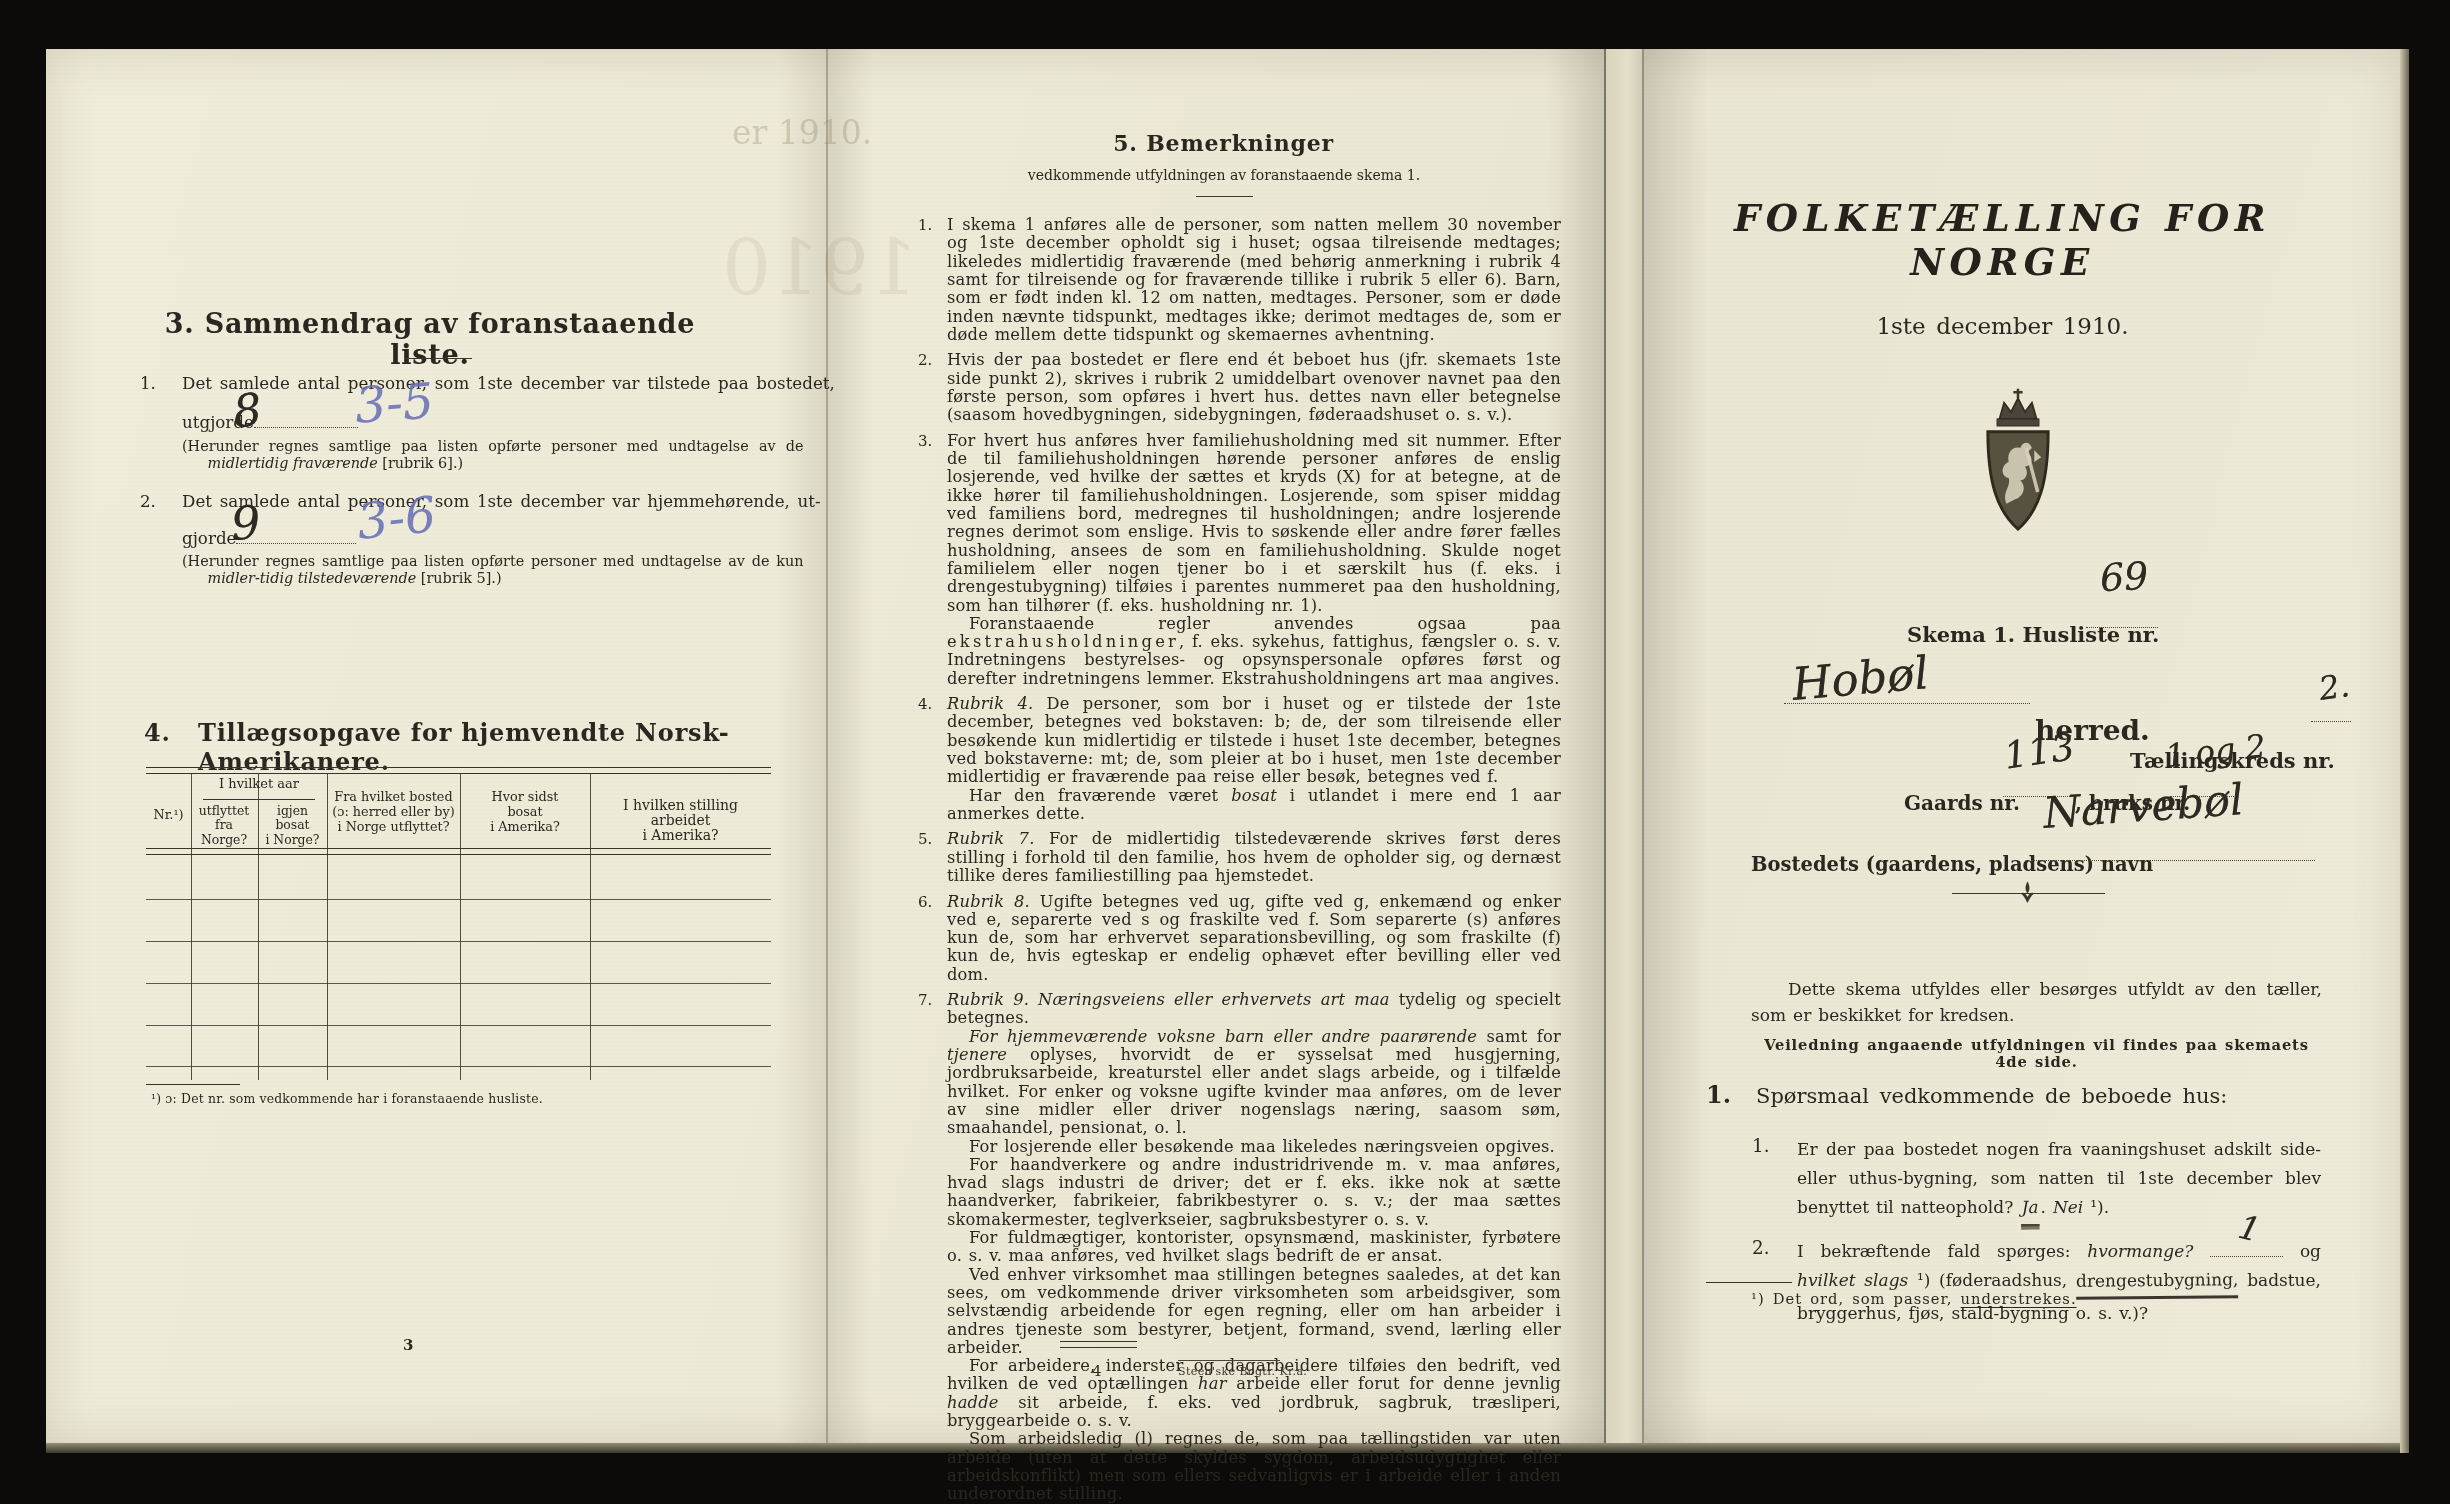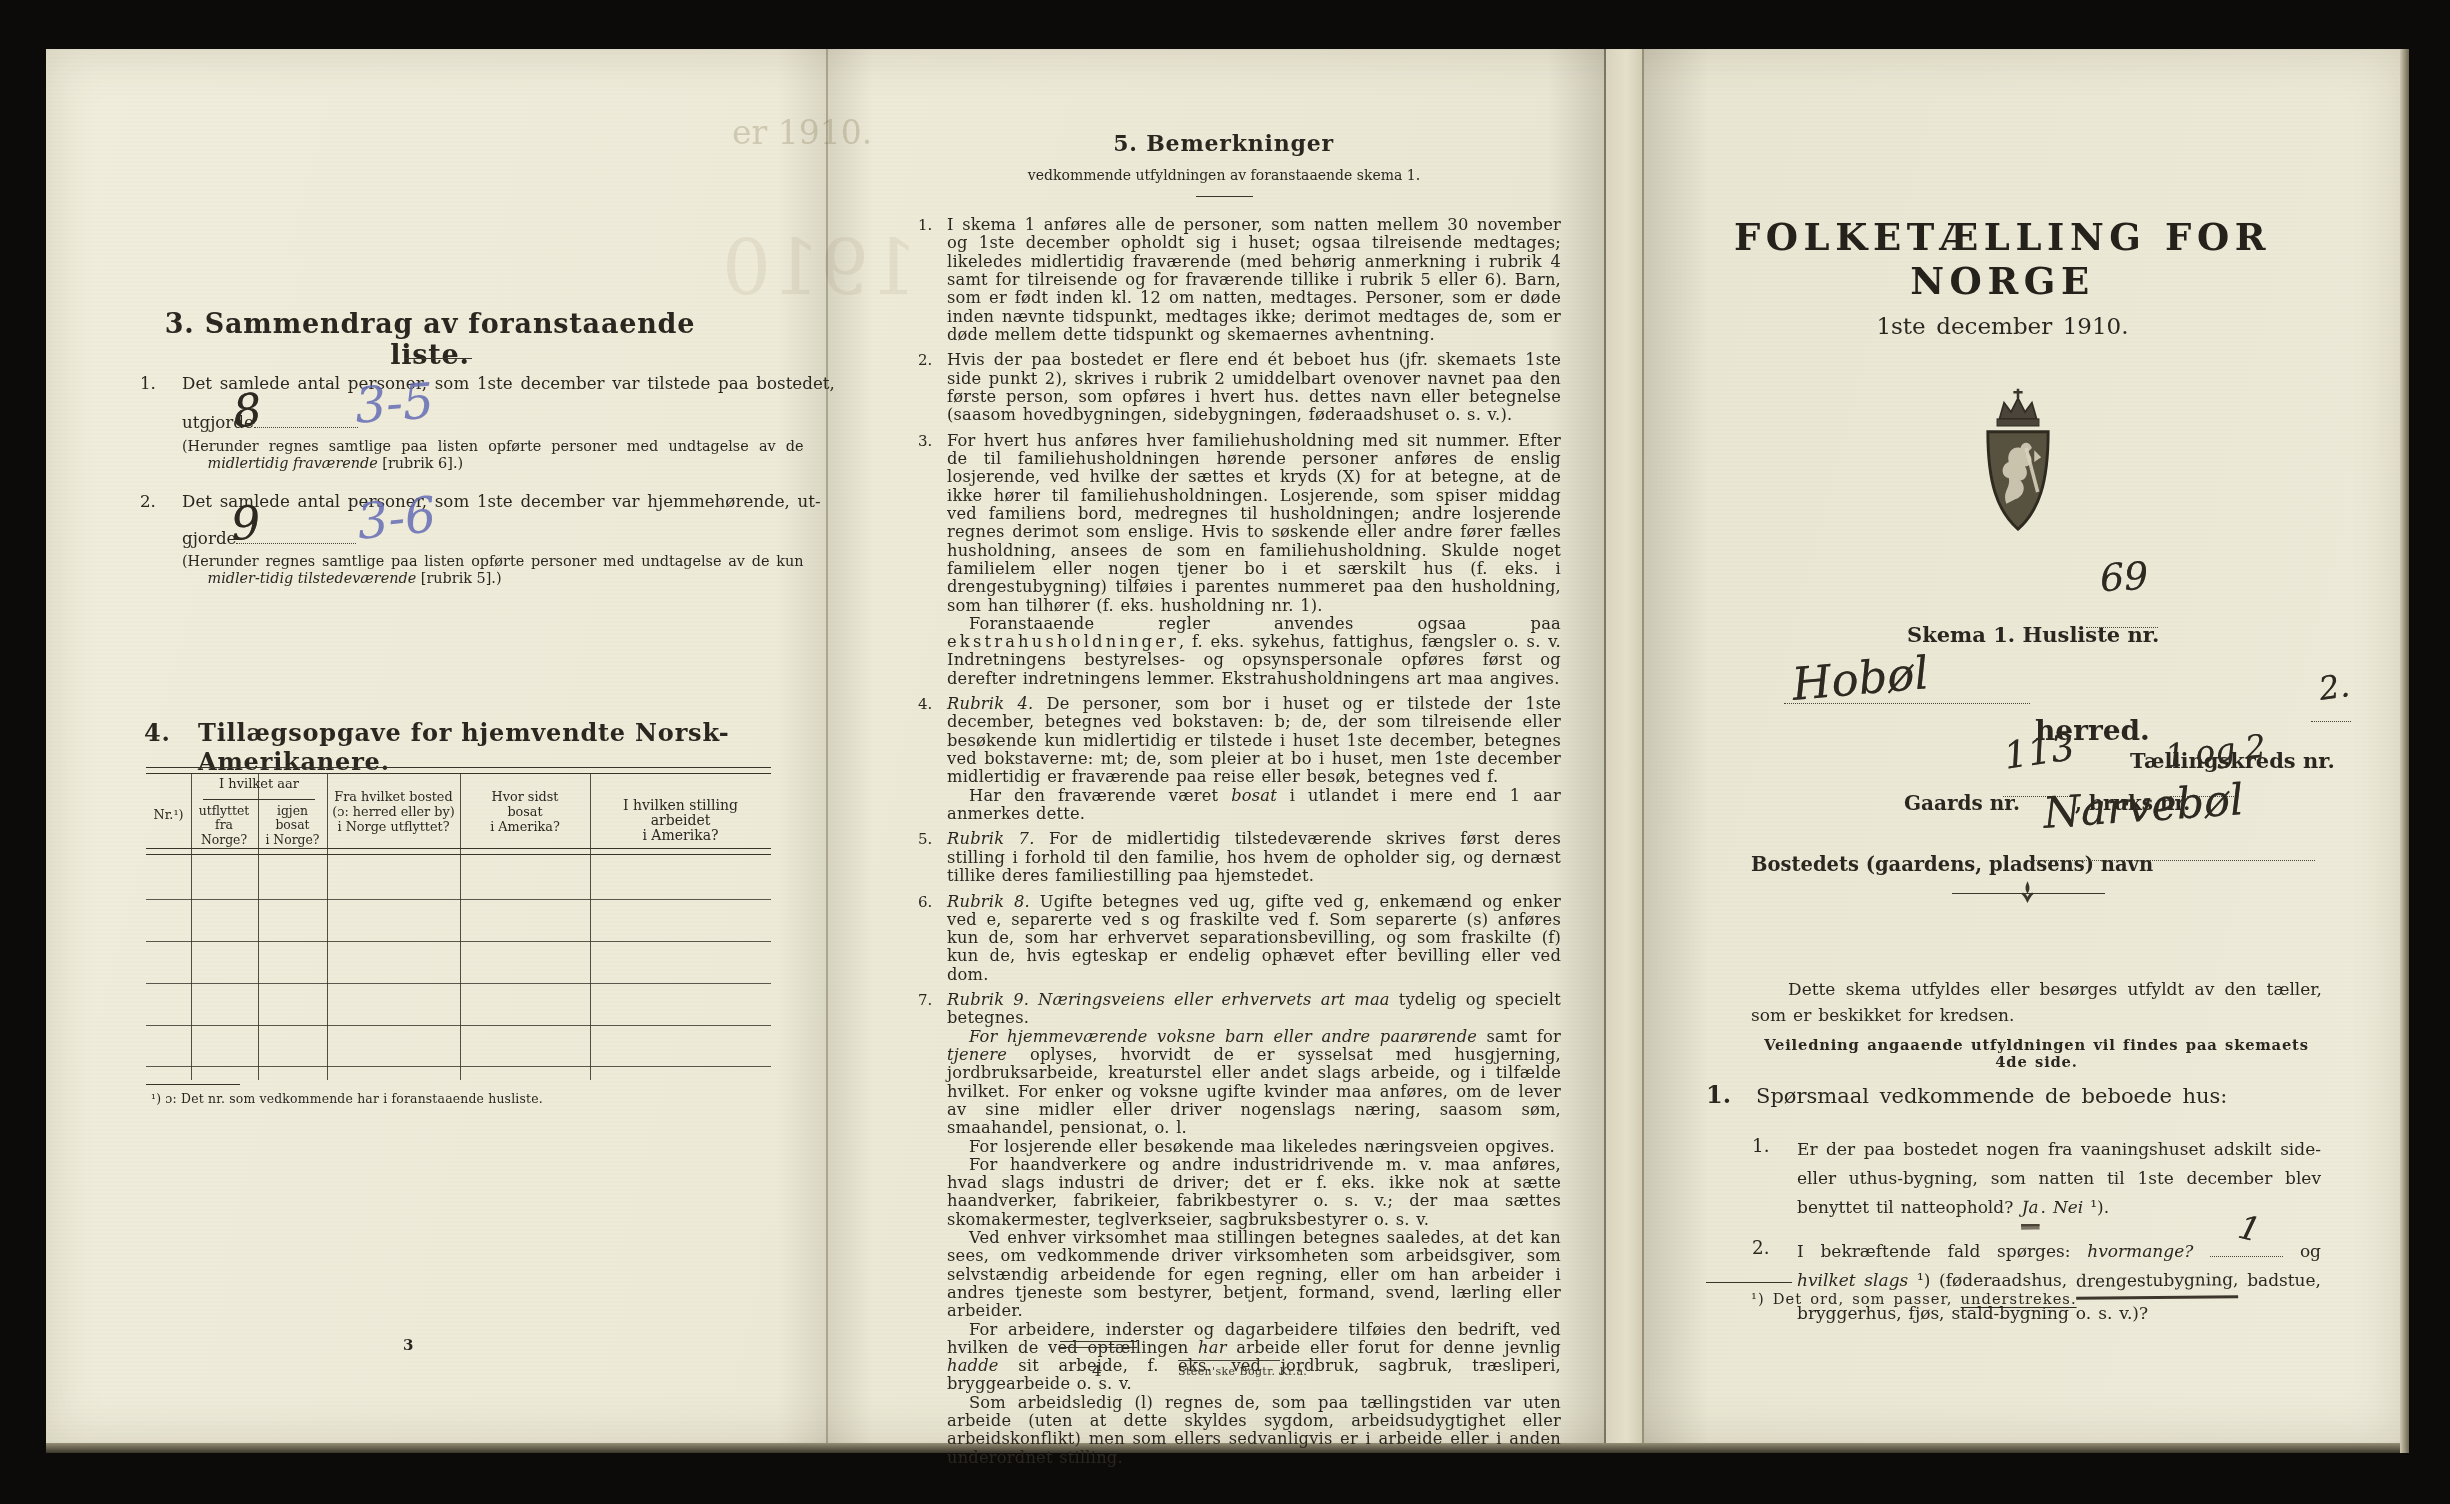--- a/index.html
+++ b/index.html
@@ -198,39 +198,43 @@
     <div class="mblock cont">
         <span class="mnum"></span>
         <span class="mtext">For losjerende eller besøkende maa likeledes næringsveien opgives.</span>
       </div>
     <div class="mblock cont">
         <span class="mnum"></span>
         <span class="mtext">For haandverkere og andre industridrivende m. v. maa anføres, hvad slags industri de driver; det er f. eks. ikke nok at sætte haandverker, fabrikeier, fabrikbestyrer o. s. v.; der maa sættes skomakermester, teglverkseier, sagbruksbestyrer o. s. v.</span>
       </div>
     <div class="mblock cont">
         <span class="mnum"></span>
+        <span class="mtext">For fuldmægtiger, kontorister, opsynsmænd, maskinister, fyrbøtere o. s. v. maa anføres, ved hvilket slags bedrift de er ansat.</span>
+      </div>
+    <div class="mblock cont">
+        <span class="mnum"></span>
         <span class="mtext">Ved enhver virksomhet maa stillingen betegnes saaledes, at det kan sees, om vedkommende driver virksomheten som arbeidsgiver, som selvstændig arbeidende for egen regning, eller om han arbeider i andres tjeneste som bestyrer, betjent, formand, svend, lærling eller arbeider.</span>
       </div>
     <div class="mblock cont">
         <span class="mnum"></span>
         <span class="mtext">For arbeidere, inderster og dagarbeidere tilføies den bedrift, ved hvilken de ved optællingen <i>har</i> arbeide eller forut for denne jevnlig <i>hadde</i> sit arbeide, f. eks. ved jordbruk, sagbruk, træsliperi, bryggearbeide o. s. v.</span>
       </div>
     <div class="mblock cont">
         <span class="mnum"></span>
         <span class="mtext">Som arbeidsledig (l) regnes de, som paa tællingstiden var uten arbeide (uten at dette skyldes sygdom, arbeidsudygtighet eller arbeidskonflikt) men som ellers sedvanligvis er i arbeide eller i anden underordnet stilling.</span>
       </div>
 
   </div>
 
   <div class="abs dbl" style="left:1060px;top:1341px;width:77px;"></div>
   <div class="abs" style="left:1092px;top:1362px;font-size:15px;">4</div>
   <div class="abs" style="left:1178px;top:1360px;width:102px;border-top:0.8px solid #4a4438;"></div>
   <div class="abs" style="left:1178px;top:1365px;font-size:11px;letter-spacing:0.4px;color:#3a352c;">Steen'ske Bogtr.  Kr.a.</div>
 
-  <div class="abs r-title" style="left:1721px;top:215px;width:563px;">FOLKETÆLLING FOR NORGE</div>
+  <div class="abs r-title" style="left:1721px;top:196px;width:563px;font-style:italic;">FOLKETÆLLING FOR NORGE</div>
   <div class="abs r-sub" style="left:1721px;top:313px;width:563px;">1ste december 1910.</div>
 
   <svg class="abs" style="left:1960px;top:387px;" width="116" height="166" viewBox="0 0 100 142">
     <path d="M50,1 L50,9 M46,4 L54,4" stroke="#3c372c" stroke-width="2.2" fill="none"></path>
     <path d="M34,27 L38,13 L44,21 L50,9 L56,21 L62,13 L66,27 Z" fill="#4a443a" stroke="#332e24" stroke-width="1.5"></path>
     <rect x="32" y="27" width="36" height="6" fill="#4a443a" stroke="#332e24" stroke-width="1"></rect>
     <path d="M24,38 C24,82 32,106 50,122 C68,106 76,82 76,38 Z" fill="#57513f" stroke="#2f2a20" stroke-width="2.5"></path>
     <path d="M40,100 C36,90 44,86 42,78 C34,76 36,66 42,64 C40,56 46,50 52,52 C54,46 60,46 62,52 L58,56 C64,60 62,68 56,68 C60,74 56,80 52,80 C58,86 54,94 48,96 Z" fill="#d9d3bd" opacity="0.88"></path>
     <path d="M57,52 L67,90" stroke="#d9d3bd" stroke-width="3" opacity="0.88"></path>
     <path d="M64,54 L70,60 L64,64 Z" fill="#d9d3bd" opacity="0.88"></path>

